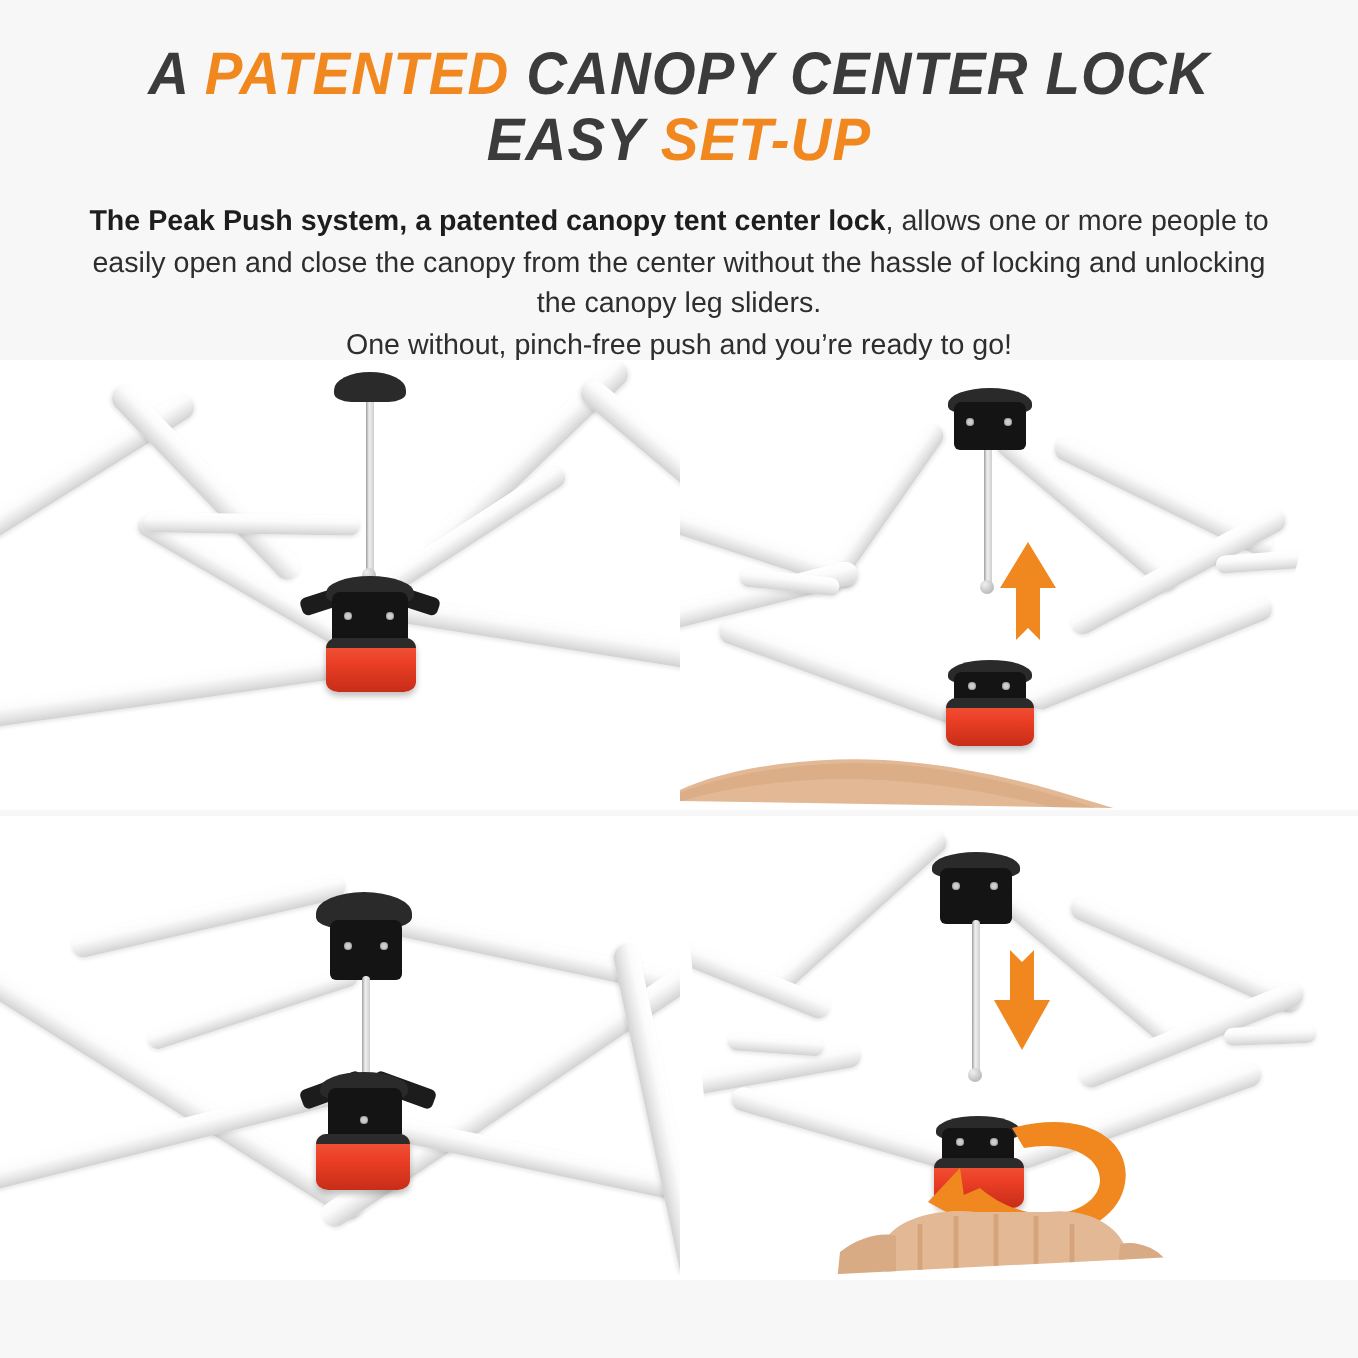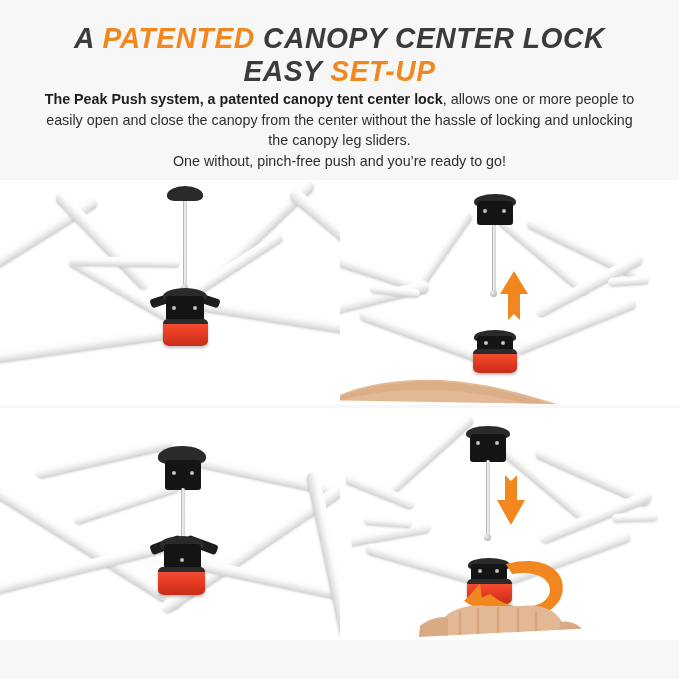--- a/index.html
+++ b/index.html
@@ -36,21 +36,21 @@
     color: #3b3b3b;
     white-space: nowrap;
     font-stretch: condensed;
     transform: scaleX(0.94);
   }
   .hl-orange { color: #f0881f; }
   .hl-dark   { color: #3b3b3b; }
 
   
   .body-copy {
-    margin: 2px auto 0 auto;
+    margin: 14px auto 0 auto;
     width: 600px;
     text-align: center;
     font-size: 14.3px;
     line-height: 20.5px;
     color: #2e2e2e;
   }
   .body-copy b { font-weight: bold; color: #1d1d1d; }
 
   
   .grid {

